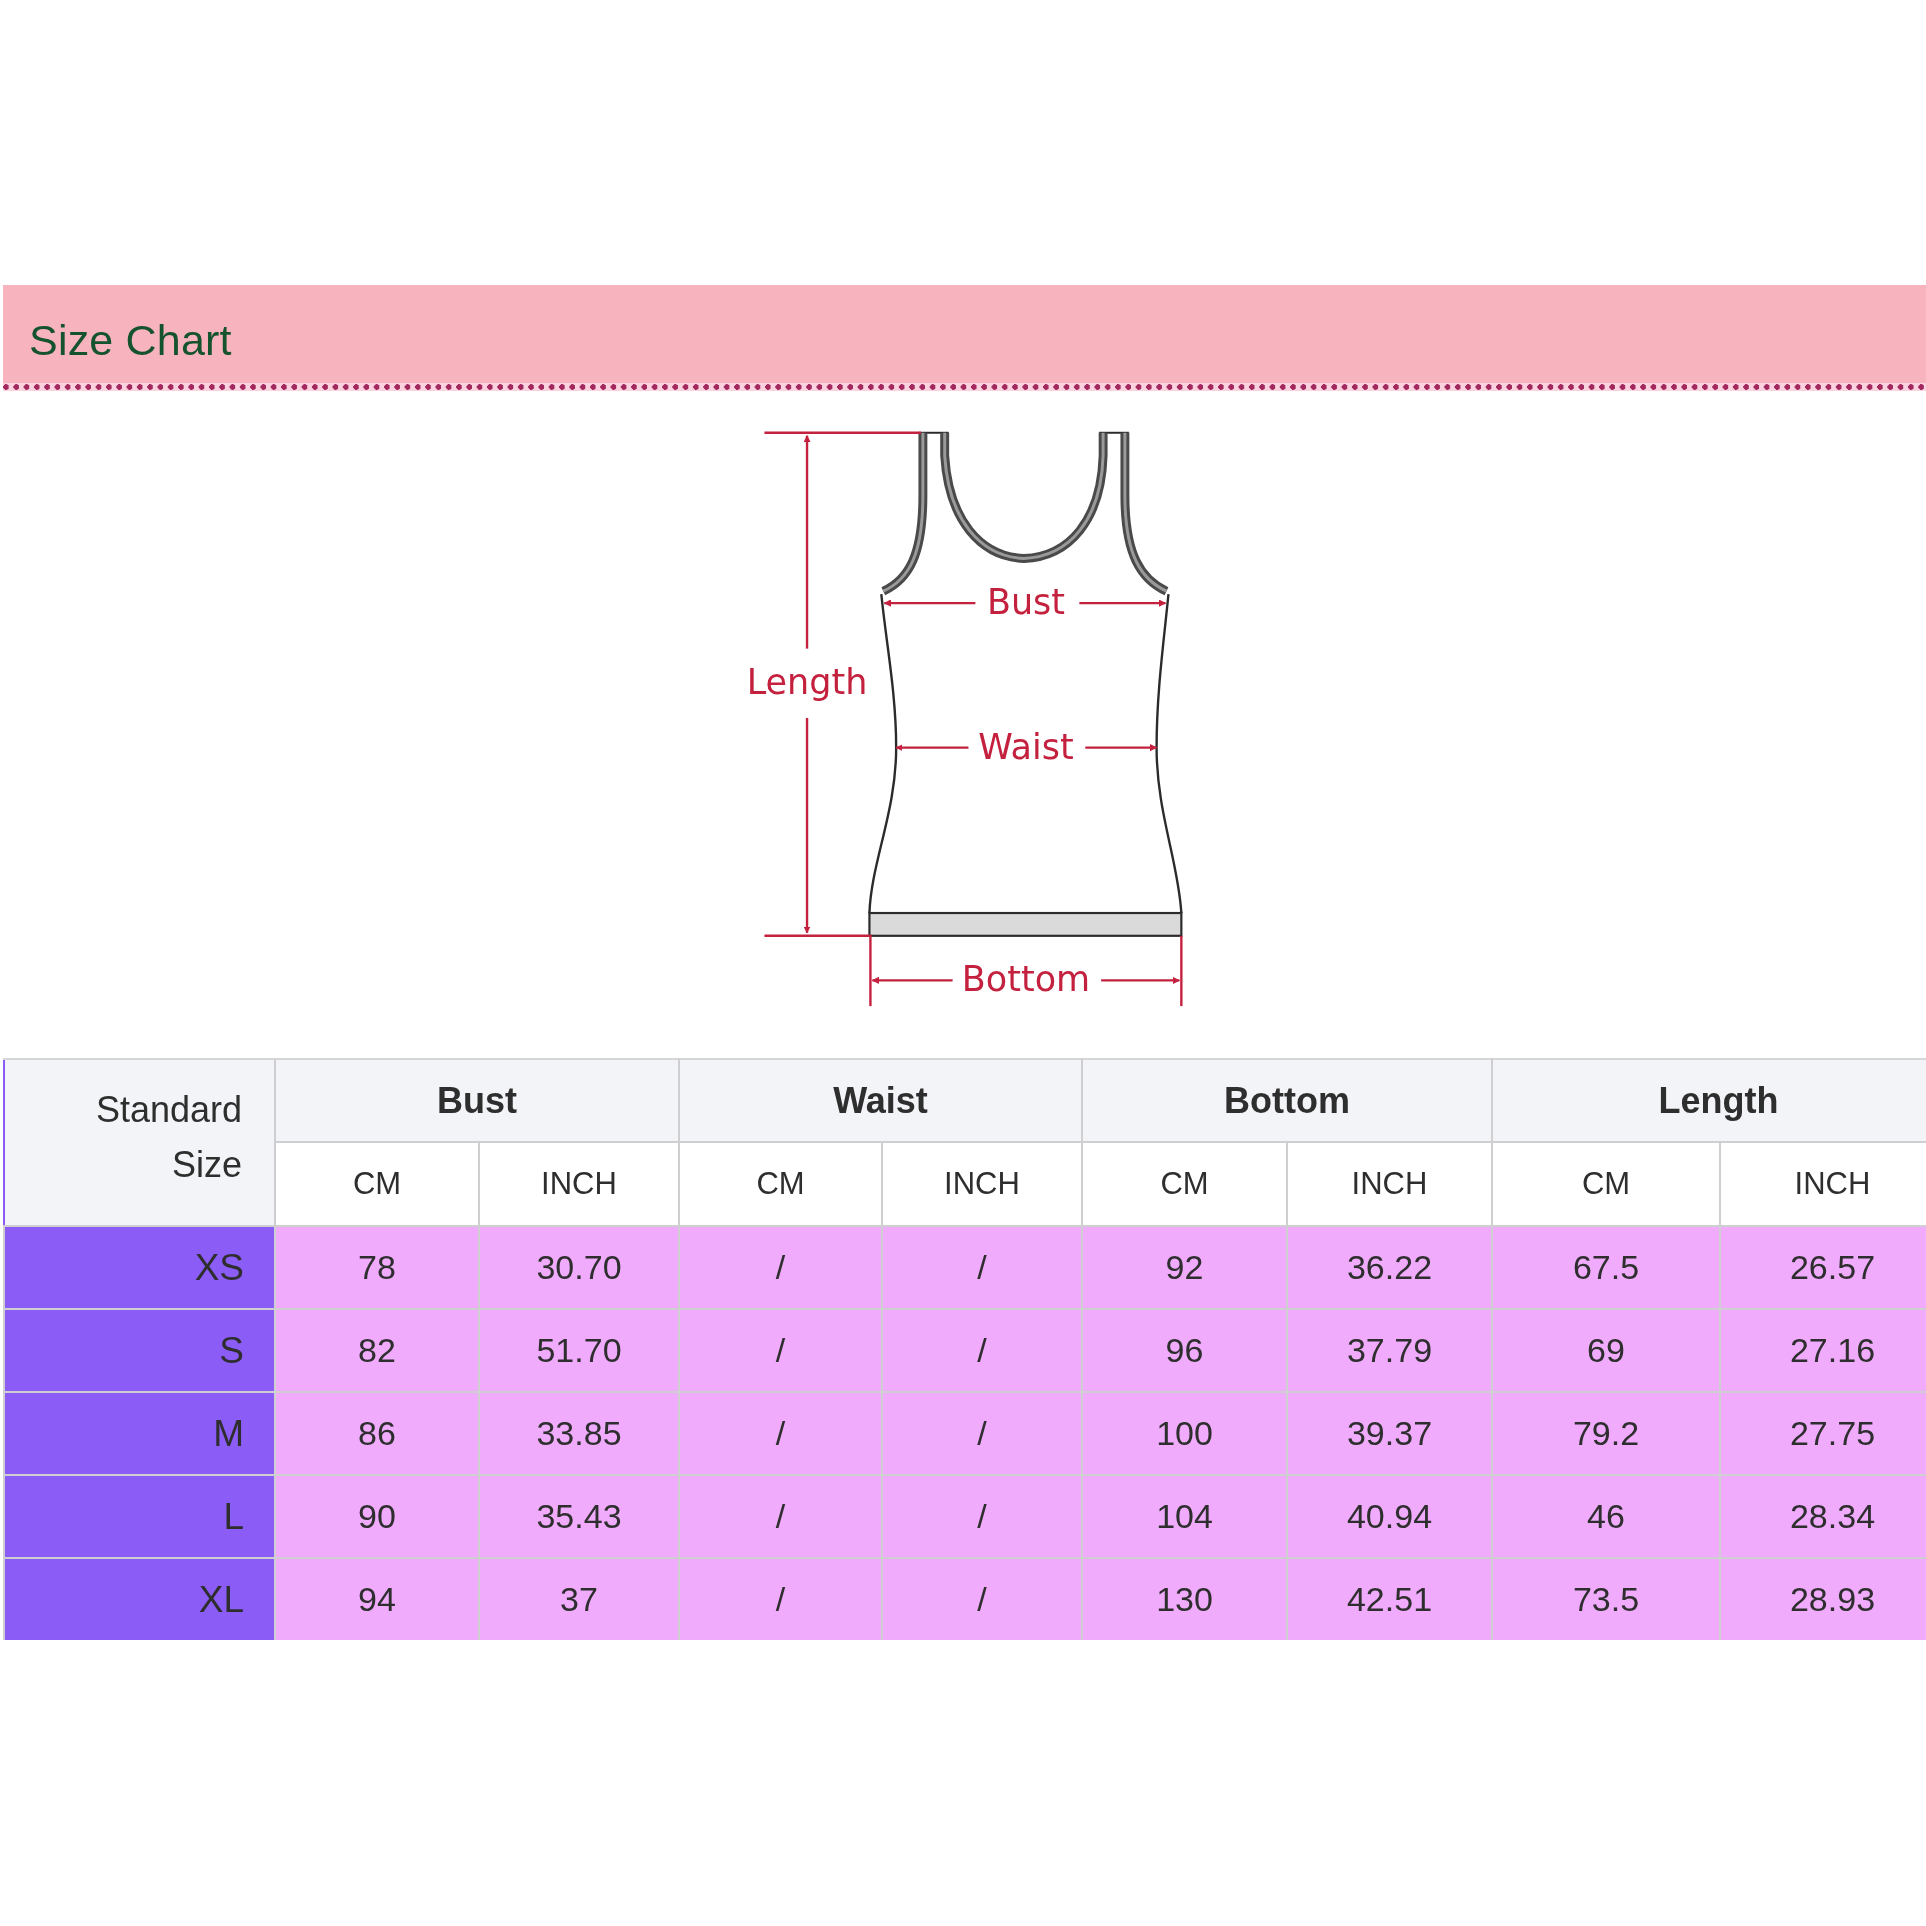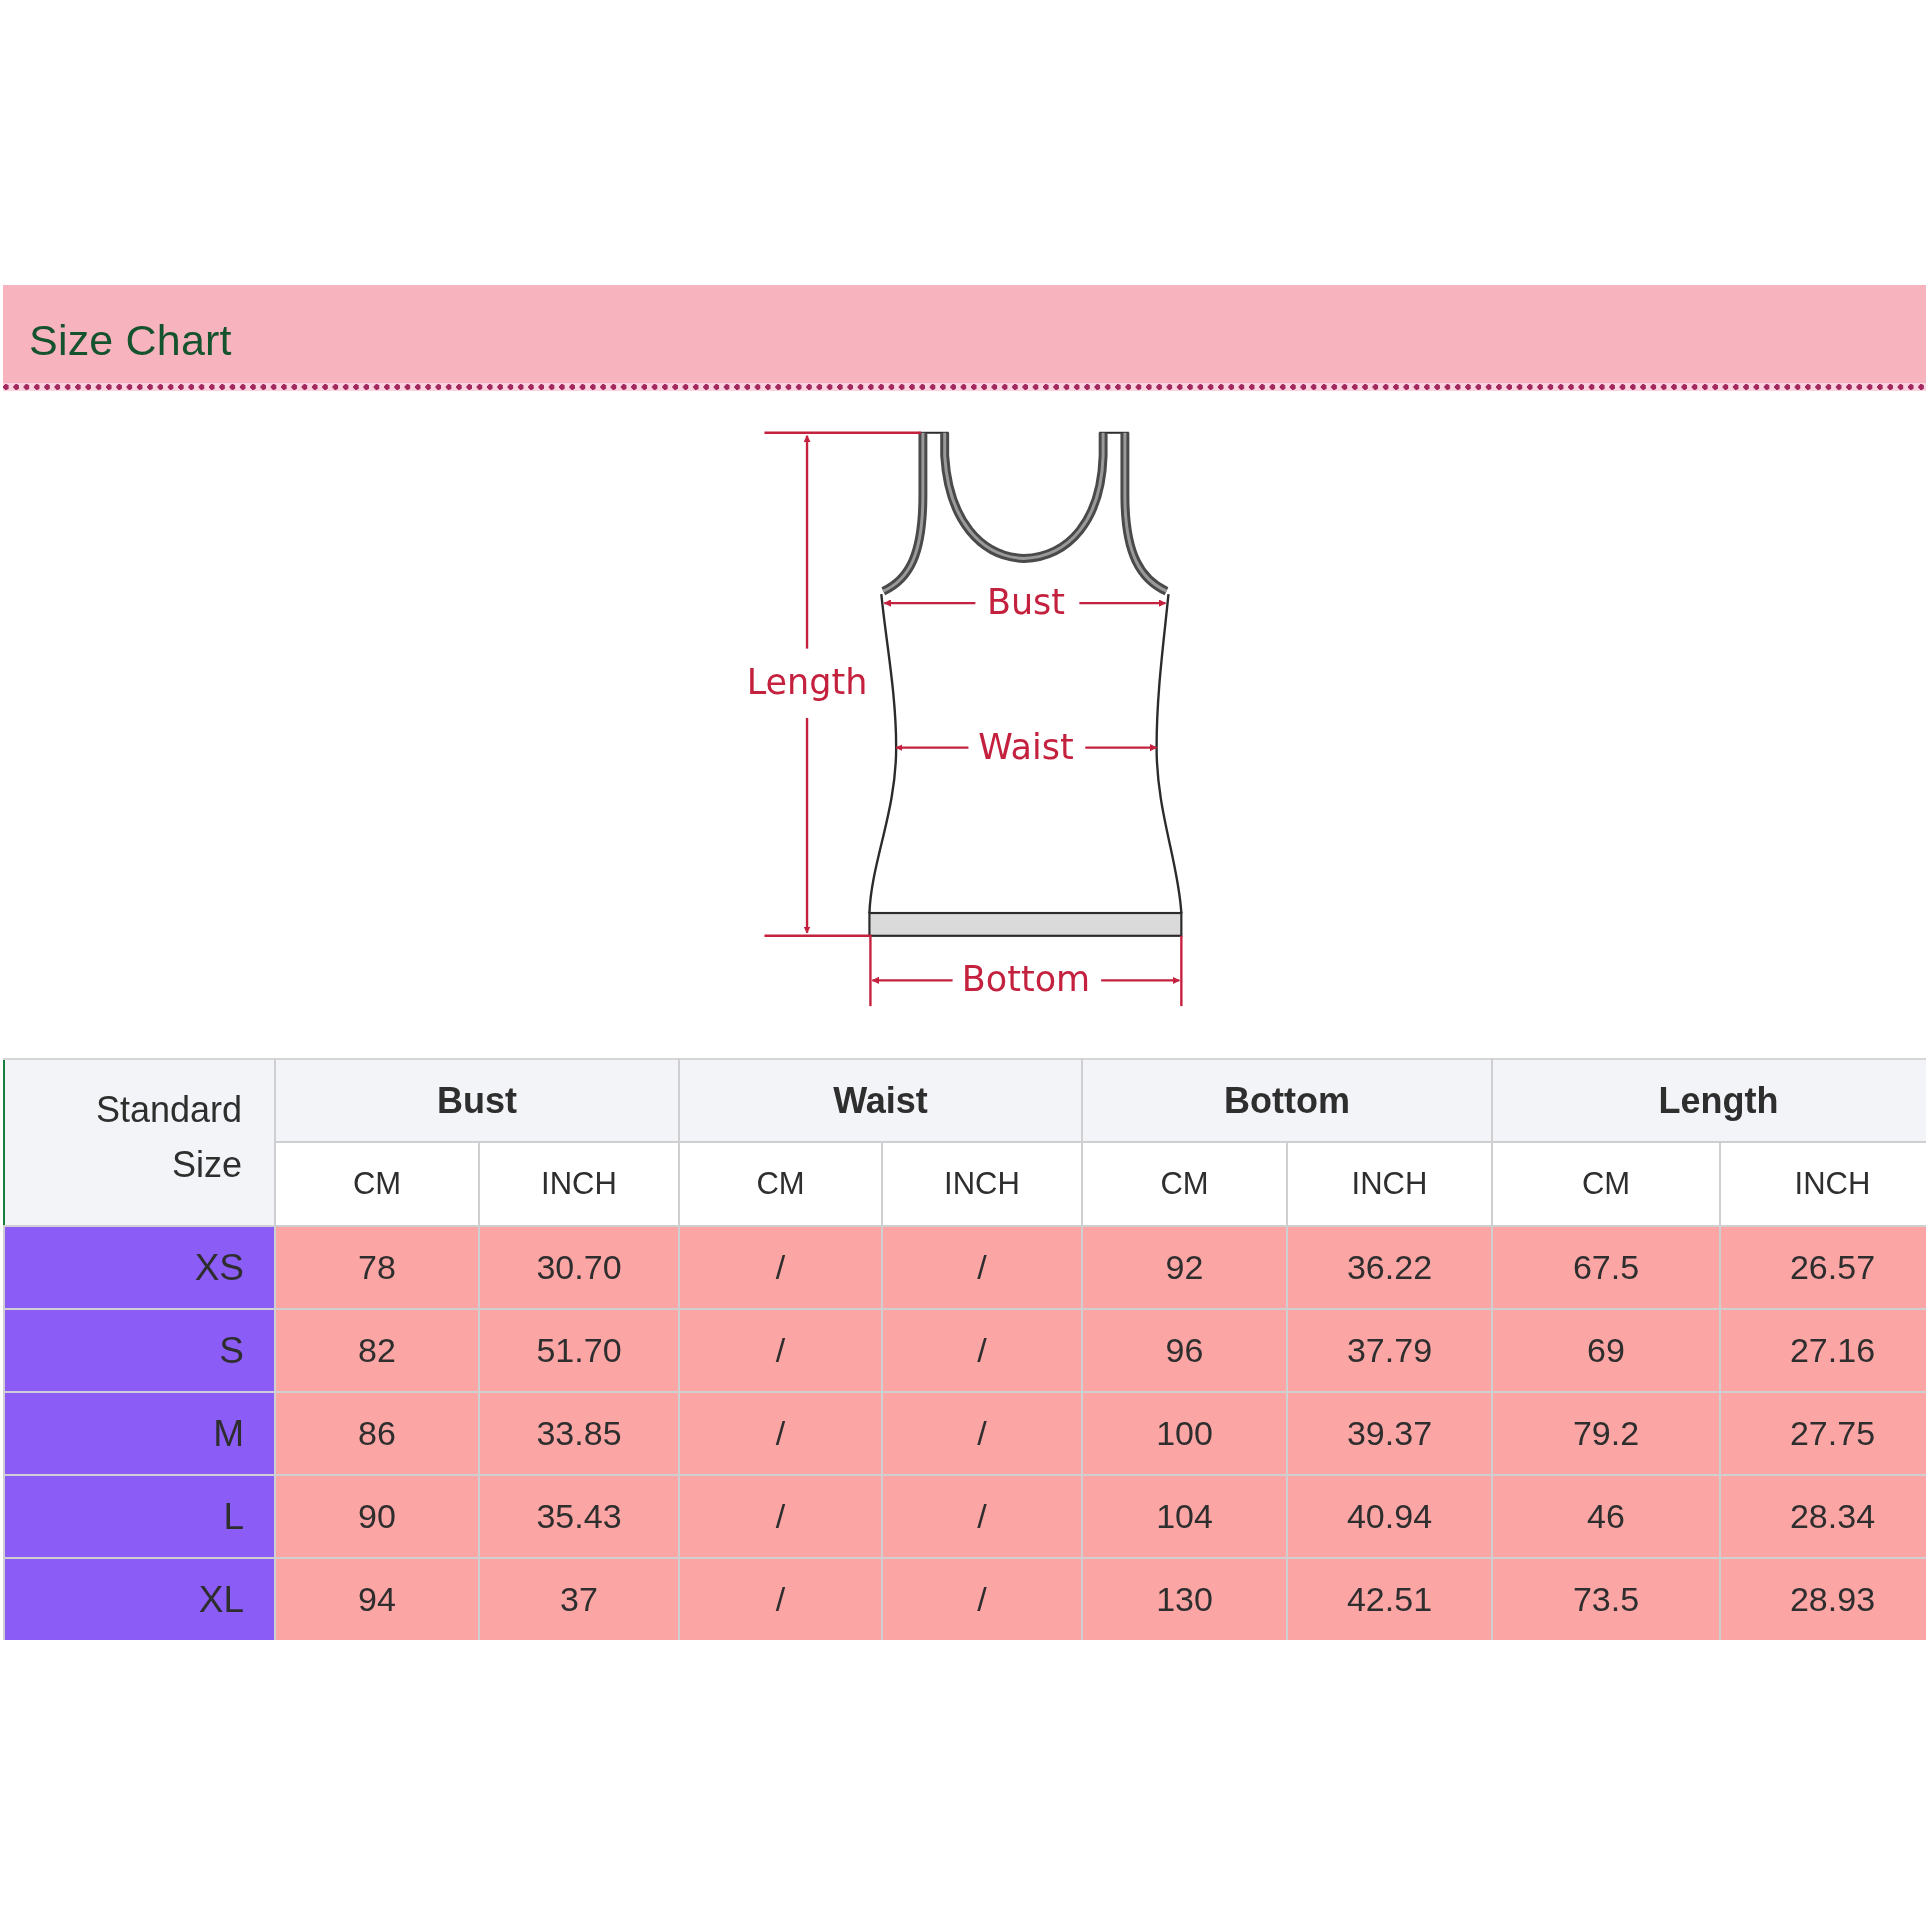--- a/index.html
+++ b/index.html
@@ -93,38 +93,38 @@
   }
   table.size-table th.corner {
     background: #f3f4f7;
     font-weight: normal;
     font-size: 36px;
     text-align: right;
     padding-right: 32px;
     line-height: 55px;
     vertical-align: top;
     padding-top: 22px;
-    border-left: 2px solid #15803d;
+    border-left: 2px solid #8b5cf6;
   }
   table.size-table th.unit {
     background: #ffffff;
     font-weight: normal;
     font-size: 31px;
     height: 82px;
   }
   table.size-table td.size {
     background: #8b5cf6;
     font-weight: normal;
     font-size: 37px;
     text-align: right;
     padding-right: 30px;
     height: 81px;
   }
   table.size-table td.val {
-    background: #fca5a5;
+    background: #f0abfc;
     font-size: 34px;
     height: 81px;
   }
   table.size-table tr:last-child td {
     border-bottom: none;
   }
   table.size-table tr:first-child th {
     border-top: 2px solid #d6d6d9;
   }
 </style>

